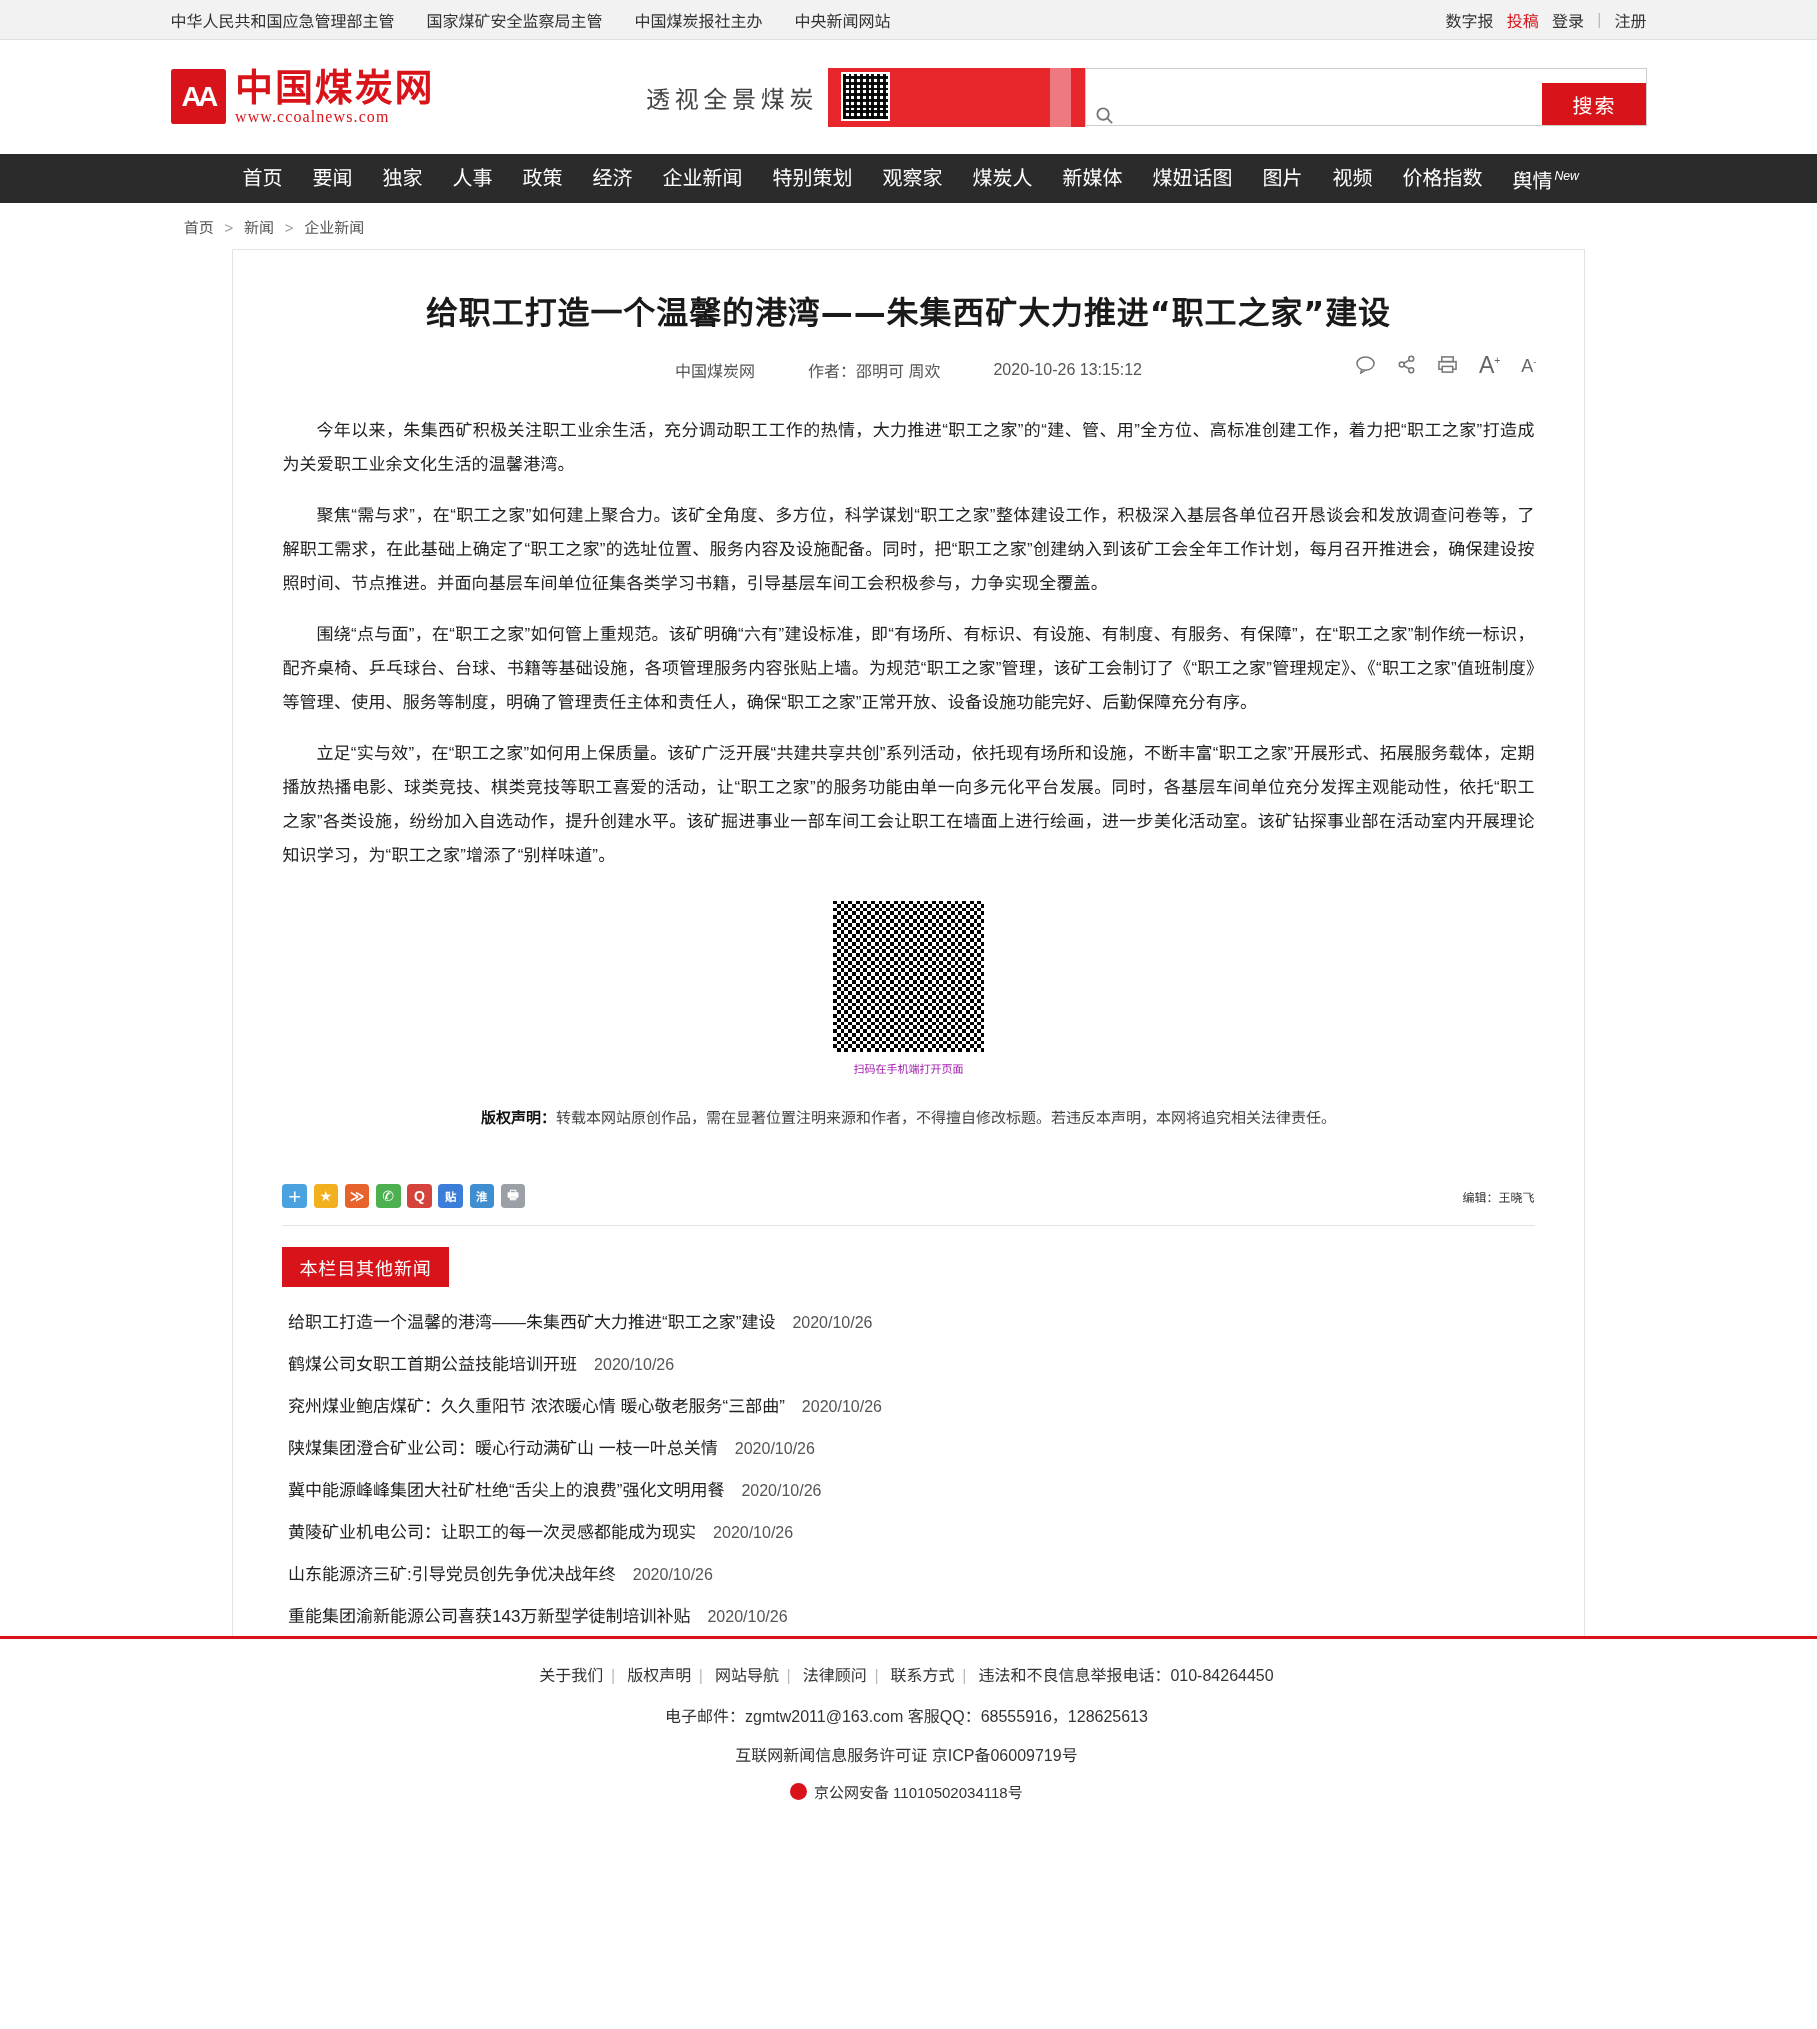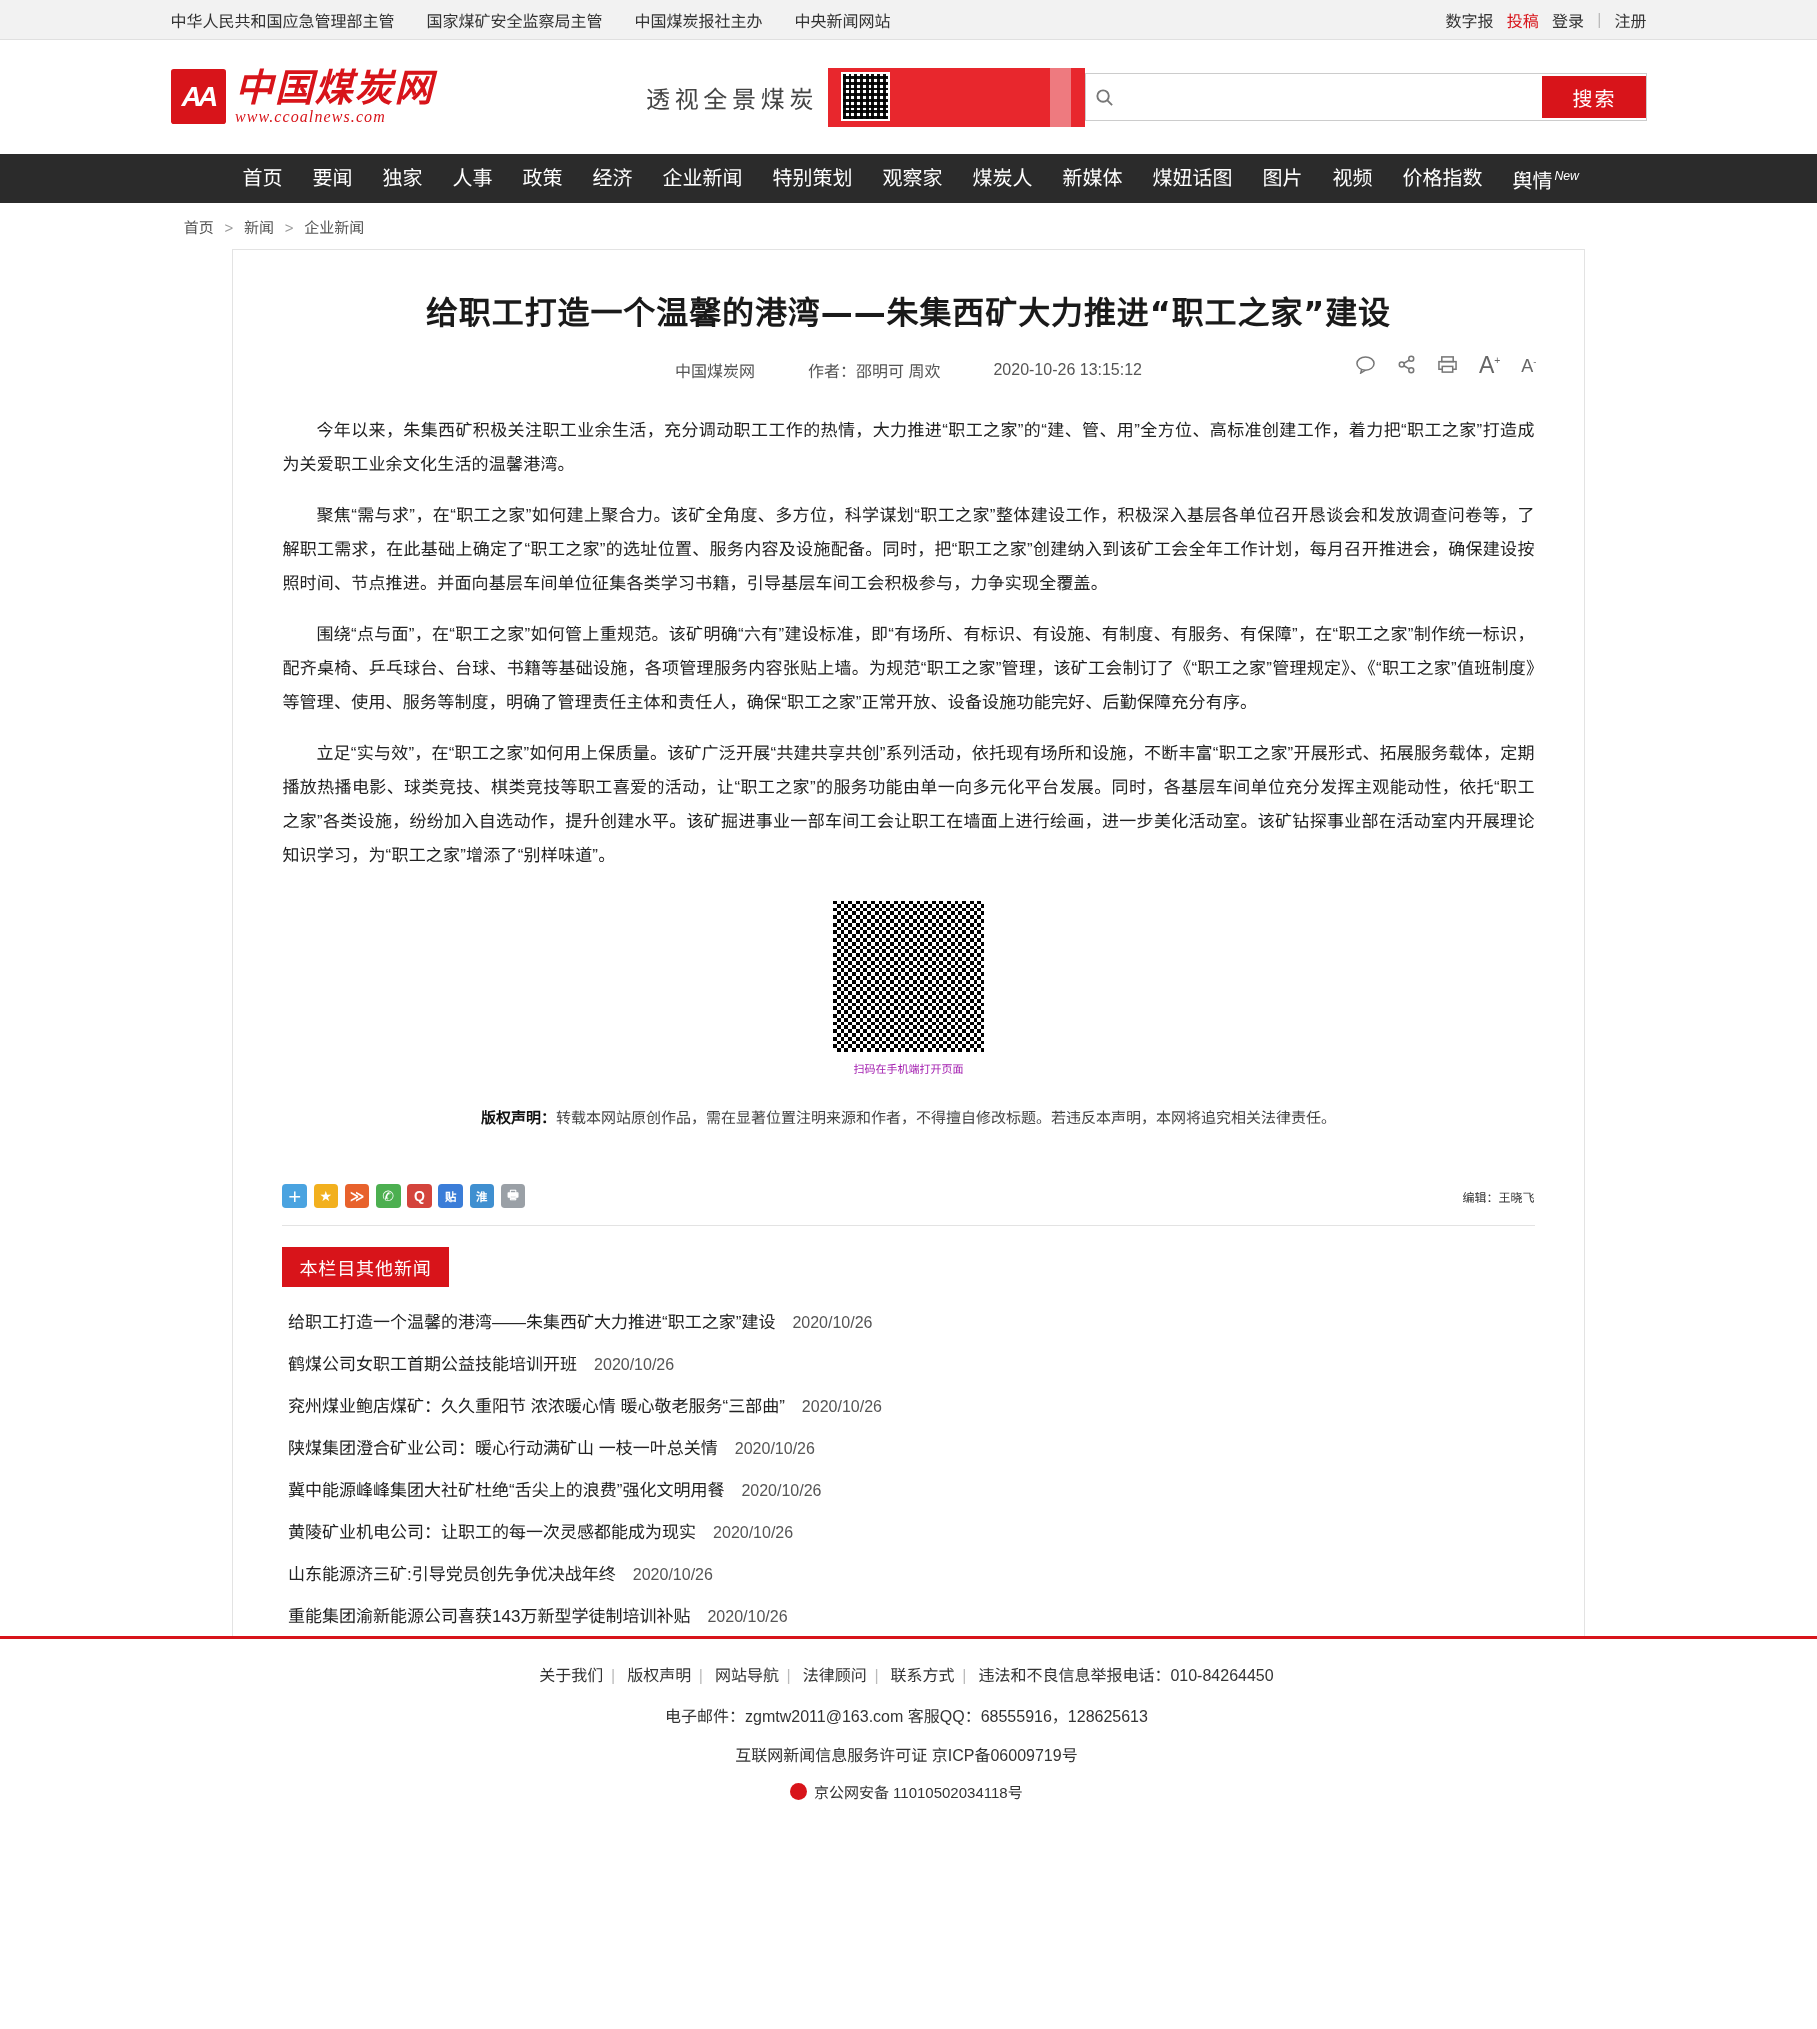--- a/index.html
+++ b/index.html
@@ -35,21 +35,21 @@
   .topbar-right .sep { color: #bbb; }
 
   
   .header {
     width: 1476px;
     margin: 0 auto;
     height: 114px;
     display: flex;
     align-items: center;
   }
-  .logo-block { display: flex; align-items: center; width: 473px; font-style: italic; }
+  .logo-block { display: flex; align-items: center; width: 473px; }
   .logo-mark {
     width: 55px; height: 55px;
     background: #d8141a;
     color: #fff;
     display: flex; align-items: center; justify-content: center;
     font-size: 28px; font-weight: bold;
     border-radius: 2.8px;
     letter-spacing: -3.8px;
   }
   .logo-text { margin-left: 9.5px; }
@@ -92,23 +92,23 @@
     background-blend-mode: multiply;
     border: 2.8px solid #fff;
   }
   .banner-qr .stripe {
     position: absolute; right: 13.2px; top: 0; bottom: 0; width: 21px;
     background: #f3c0c2; opacity: .55;
   }
   .search-area {
     margin-left: auto;
     display: flex;
-    align-items: center;
+    align-items: flex-end;
     border: 0.9px solid #ccc;
-    height: 48px;
+    height: 58px;
     width: 568px;
     background: #fff;
   }
   .search-icon {
     width: 38px; display: flex; align-items: center; justify-content: center;
     color: #777;
   }
   .search-input {
     flex: 1; border: none; outline: none; height: 100%;
     font-size: 16px; color: #333; padding: 0 3.8px;

